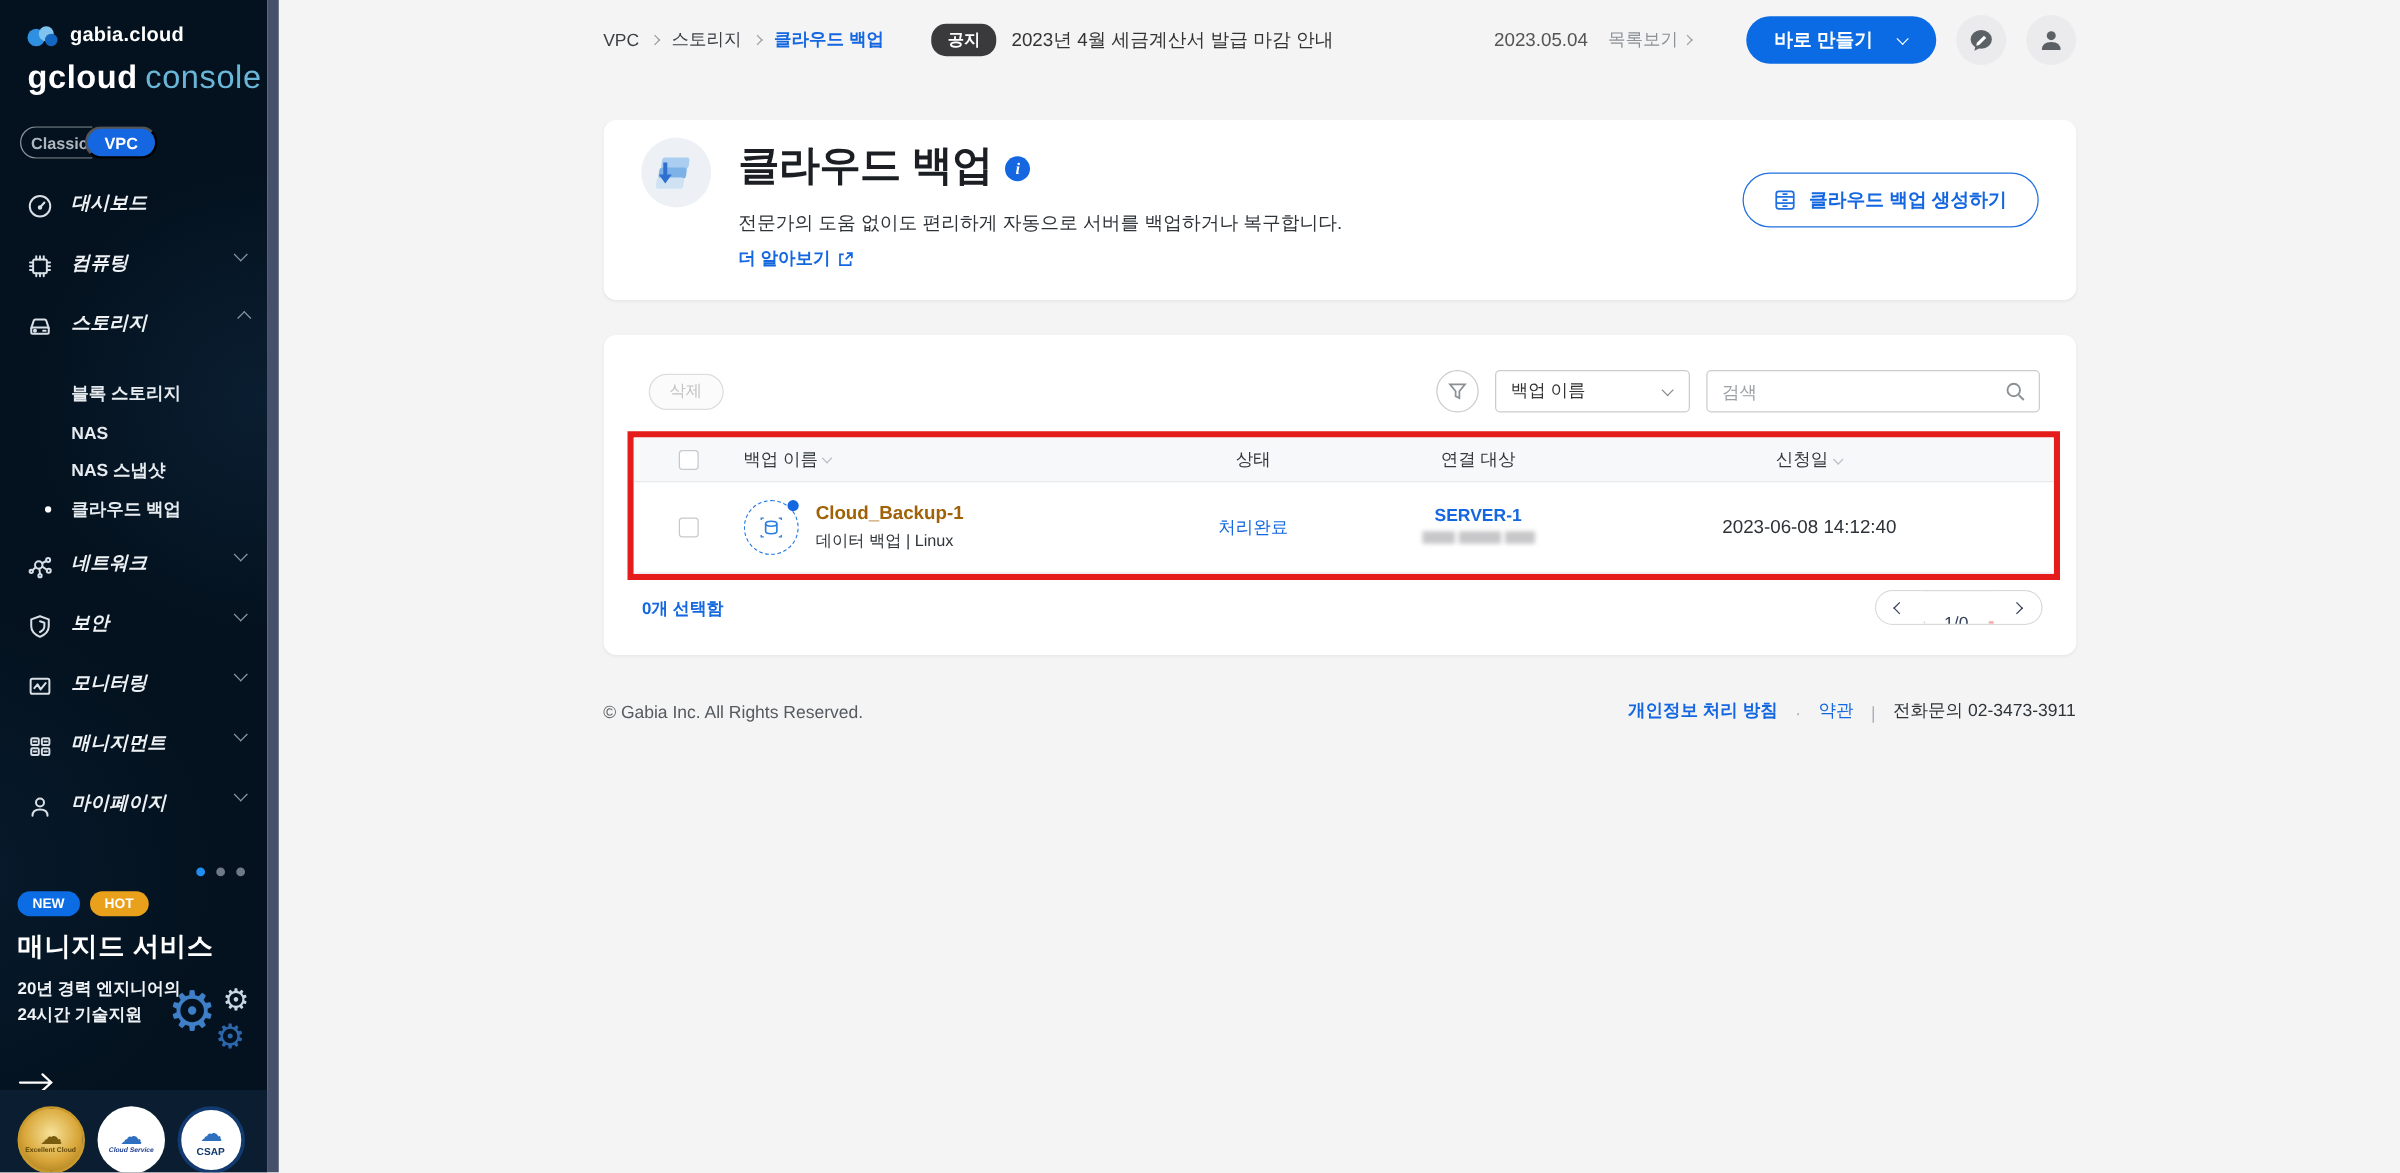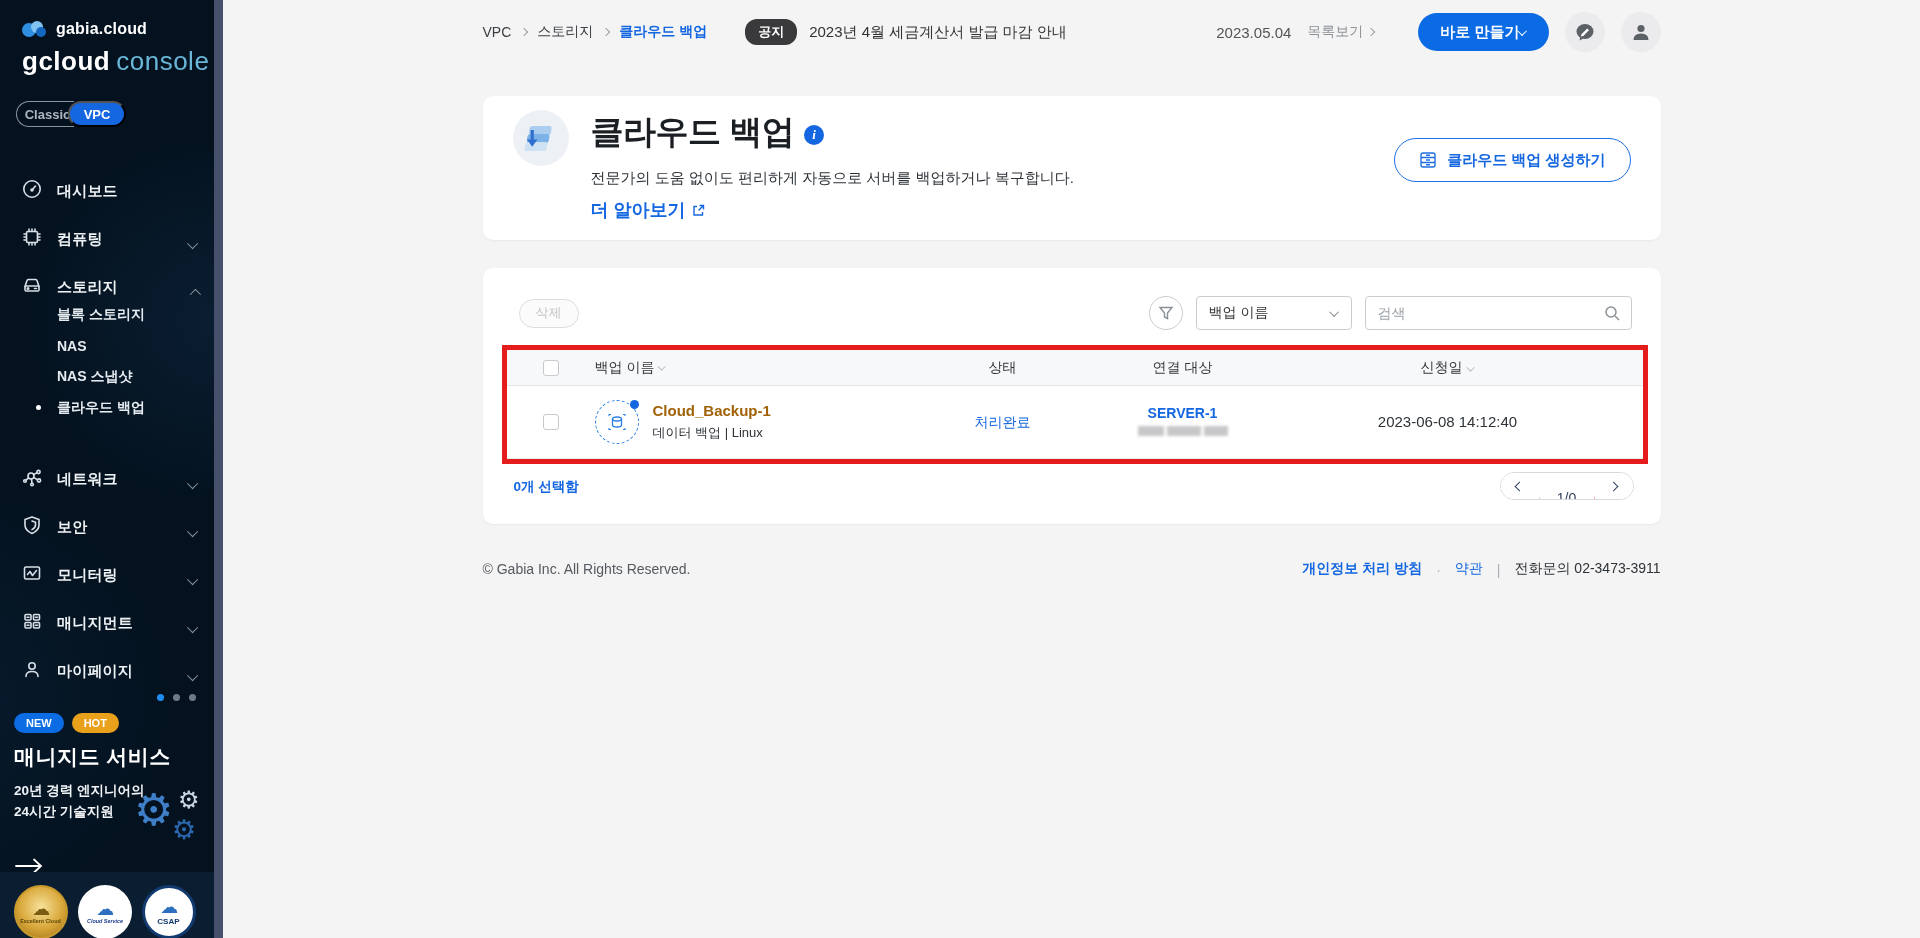--- a/index.html
+++ b/index.html
@@ -20,21 +20,21 @@
   .cloud-logo-icon i:nth-child(3){ width:10px; height:10px; background:#1467c0; left:14px; top:6px;}
   .brand-name { font-size:16px; font-weight:bold; color:#fff; letter-spacing:.2px; }
   .product-row { margin-top:8px; font-size:26px; letter-spacing:.5px; }
   .product-row .p1 { color:#fff; font-weight:bold; }
   .product-row .p2 { color:#69b6d8; font-weight:normal; margin-left:6px; }
   .env-toggle { display:flex; margin:24px 0 14px 16px; }
   .env-btn { height:26px; display:flex; align-items:center; justify-content:center; font-size:13px; font-weight:bold; }
   .env-classic { width:58px; border:1px solid #8a949d; color:#aeb7bf; border-radius:13px 0 0 13px; border-right:none; background:transparent; padding-left:4px;}
   .env-vpc { width:58px; background:#1467e0; color:#fff; border-radius:13px; margin-left:-6px; }
   .menu { margin-top:26px; }
-  .menu-item { display:flex; align-items:flex-end; height:48px; padding:0 16px 0 20px; cursor:pointer; }
+  .menu-item { display:flex; align-items:flex-start; height:48px; padding:0 16px 0 20px; cursor:pointer;font-style:italic; }
   .menu-item .mi-icon { width:24px; height:24px; margin-right:13px; display:flex; align-items:center; justify-content:center; }
   .menu-item .mi-label { font-size:15px; font-weight:bold; color:#eef2f5; letter-spacing:.2px; flex:1; }
   .chev { width:8px; height:8px; border-left:1.8px solid #8b97a5; border-bottom:1.8px solid #8b97a5; display:inline-block; }
   .chev.down { transform:rotate(-45deg) translateY(-2px); }
   .chev.up { transform:rotate(135deg) translateY(-2px); }
   .submenu { padding:2px 0 6px 0; }
   .submenu-item { display:flex; align-items:center; height:31px; padding-left:57px; font-size:14px; font-weight:bold; color:#e6ebf0; cursor:pointer; position:relative; }
   .submenu-item.active::before { content:""; position:absolute; left:36px; width:5px; height:5px; border-radius:50%; background:#fff; }
   .gap-after { margin-top:12px; }
   svg.licon { stroke:#d8dfe6; fill:none; stroke-width:1.6; stroke-linecap:round; stroke-linejoin:round; }
@@ -72,33 +72,33 @@
   .breadcrumb { display:flex; align-items:center; gap:10px; font-size:14px; color:#3a3f44; }
   .bc-sep { width:6px; height:6px; border-right:1.5px solid #9aa0a6; border-top:1.5px solid #9aa0a6; transform:rotate(45deg); }
   .bc-current { color:#1467e0; font-weight:bold; }
   .notice-area { display:flex; align-items:center; margin-left:38px; gap:12px; }
   .notice-pill { background:#3a3a3c; color:#fff; font-size:13px; font-weight:bold; border-radius:12px; padding:4px 13px; }
   .notice-text { font-size:15px; color:#333; }
   .topbar-right { margin-left:auto; display:flex; align-items:center; }
   .notice-date { font-size:15px; color:#555; }
   .list-link { font-size:14px; color:#8c9196; margin-left:16px; display:flex; align-items:center; gap:5px; cursor:pointer; }
   .list-link .bc-sep { border-color:#9aa0a6; }
-  .create-btn { margin-left:44px; height:38px; padding:0 22px; background:#0a6be4; border:none; border-radius:19px; color:#fff; font-size:15px; font-weight:bold; display:flex; align-items:center; gap:0; cursor:pointer; font-family:inherit; }
+  .create-btn { margin-left:44px; height:38px; padding:0 22px; background:#0a6be4; border:none; border-radius:19px; color:#fff; font-size:15px; font-weight:bold; display:flex; align-items:center; gap:21px; cursor:pointer; font-family:inherit; }
   .create-btn .chev { border-color:#fff; width:7px; height:7px; }
   .round-icon-btn { width:40px; height:40px; border-radius:50%; background:#ebebed; border:none; margin-left:16px; display:flex; align-items:center; justify-content:center; cursor:pointer; }
 
   .card { background:#fff; border-radius:10px; box-shadow:0 1px 2px rgba(20,30,40,.05); }
   .header-card { margin-top:32px; height:144px; position:relative; padding:14px 30px 0 30px; display:flex; }
   .service-icon-wrap { width:56px; height:56px; border-radius:50%; background:#edf1f5; display:flex; align-items:center; justify-content:center; }
   .header-texts { margin-left:22px; }
   .title-row { display:flex; align-items:center; gap:10px; }
   .page-title { font-size:33px; font-weight:bold; color:#1b1f23; letter-spacing:-.5px; }
   .info-icon { width:20px; height:20px; border-radius:50%; background:#1467e0; color:#fff; font:italic bold 13px "Liberation Serif",serif; display:flex; align-items:center; justify-content:center; margin-top:4px; cursor:pointer;}
   .page-desc { margin-top:14px; font-size:15px; color:#2e3338; }
-  .learn-more { margin-top:10px; display:inline-flex; align-items:center; gap:6px; font-size:18px; font-weight:bold; color:#1467e0; cursor:pointer; }
+  .learn-more { margin-top:10px; display:inline-flex; align-items:center; gap:6px; font-size:14px; font-weight:bold; color:#1467e0; cursor:pointer; }
   .create-backup-btn { position:absolute; right:30px; top:42px; height:44px; padding:0 24px; background:#fff; border:1px solid #1f6fe0; border-radius:22px; color:#1467e0; font-size:15px; font-weight:bold; display:flex; align-items:center; gap:10px; cursor:pointer; font-family:inherit;}
 
   .table-card { margin-top:28px; height:256px; position:relative; }
   .controls-row { display:flex; align-items:center; padding:28px 29px 0 36px; }
   .delete-btn { height:29px; padding:0 16px; border:1px solid #ddd; border-radius:15px; background:#fbfbfb; color:#c3c3c3; font-size:13px; font-family:inherit; cursor:default; }
   .controls-right { margin-left:auto; display:flex; align-items:center; gap:13px; }
   .filter-btn { width:34px; height:34px; border-radius:50%; border:1px solid #ccc; background:#fff; display:flex; align-items:center; justify-content:center; cursor:pointer; }
   .select-box { width:156px; height:34px; border:1px solid #ccc; border-radius:4px; background:#fff; display:flex; align-items:center; padding:0 12px; font-size:14px; color:#333; cursor:pointer; }
   .select-box .chev { margin-left:auto; border-color:#888; width:7px; height:7px; }
   .search-box { width:267px; height:34px; border:1px solid #ccc; border-radius:4px; background:#fff; display:flex; align-items:center; padding:0 10px 0 12px; }
@@ -125,21 +125,21 @@
   .row-sub { margin-top:4px; font-size:13px; color:#2e3338; }
   .status-text { color:#1467e0; font-size:14px; }
   .target-link { color:#1467e0; font-size:14px; font-weight:bold; cursor:pointer; display:block; }
   .masked-ip { margin-top:5px; display:inline-flex; gap:3px; filter:blur(1.5px); }
   .masked-ip i { height:10px; background:#c7c7c9; display:inline-block; }
   .masked-ip i:nth-child(1){width:26px;} .masked-ip i:nth-child(2){width:34px;} .masked-ip i:nth-child(3){width:24px;}
   .date-text { font-size:15px; color:#2e3338; }
   .selected-count { position:absolute; left:31px; top:210px; font-size:13.5px; font-weight:bold; color:#1467e0; }
   .pagination { position:absolute; right:27px; top:204px; height:28px; display:flex; border:1px solid #d7d9dc; border-radius:14px; overflow:hidden; background:#fff; }
   .pg-btn { width:38px; display:flex; align-items:center; justify-content:center; cursor:pointer; background:#fff; border:none; }
-  .pg-label { width:56px; display:flex; align-items:center; justify-content:center; font-size:14px; color:#33415c; border-left:1px solid #d7d9dc; border-right:1px solid #fca5a5;margin-top:24px; }
+  .pg-label { width:56px; display:flex; align-items:center; justify-content:center; font-size:14px; color:#33415c; border-left:1px solid #d7d9dc; border-right:4px solid #fca5a5;margin-top:24px; }
   .pg-chev { width:7px; height:7px; border-left:1.6px solid #33415c; border-bottom:1.6px solid #33415c; }
   .pg-chev.left { transform:rotate(45deg); } .pg-chev.right { transform:rotate(225deg); }
 
   .footer { margin-top:36px; display:flex; align-items:center; font-size:14px; color:#555a5f; }
   .footer-right { margin-left:auto; display:flex; align-items:flex-end; gap:14px; }
   .f-privacy { color:#1467e0; font-weight:bold; cursor:pointer; }
   .f-terms { color:#1467e0; cursor:pointer; }
   .f-sep { color:#aab0b6; }
   .f-phone { color:#2e3338; }
 </style>

